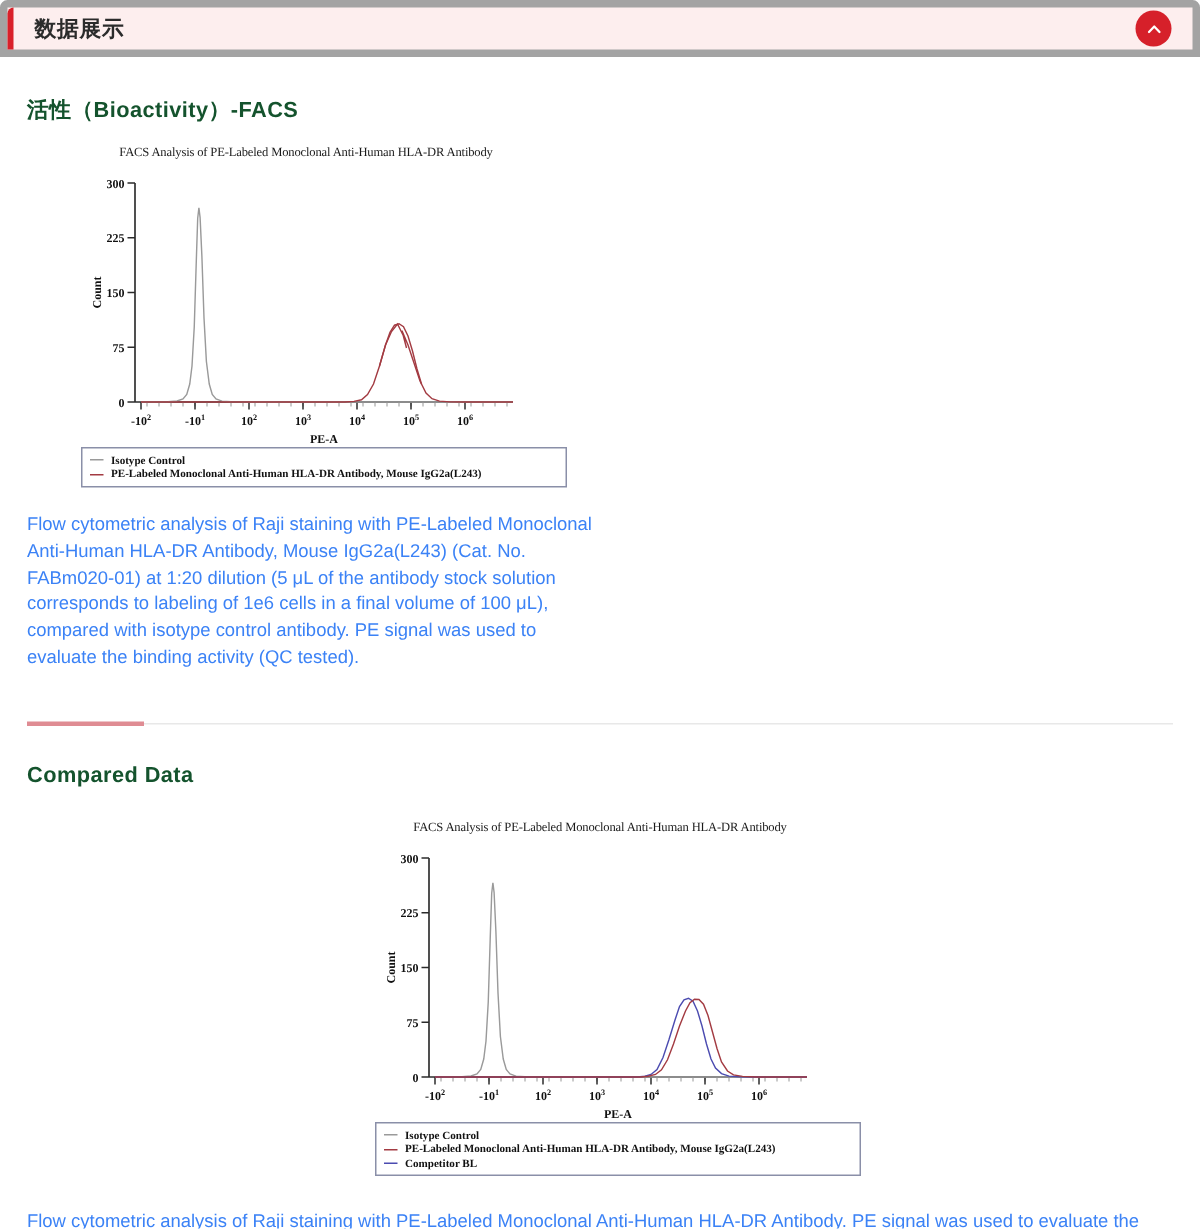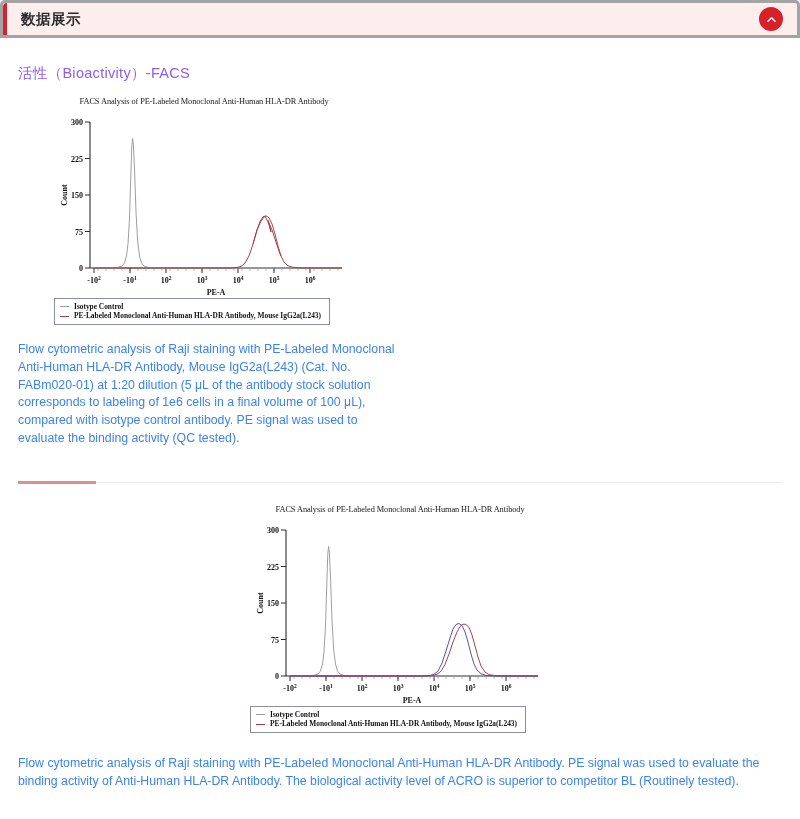--- a/index.html
+++ b/index.html
@@ -14,21 +14,21 @@
     color: #333333;
     position: relative;
     overflow: hidden;
   }
 
   
   .panel-header {
     position: relative;
     height: 38px;
     background: #fdeeee;
-    border: 3px solid #a3a3a3;
+    border: 5px solid #a3a3a3;
     border-radius: 5px 5px 0 0;
     box-sizing: border-box;
     display: flex;
     align-items: center;
   }
   .panel-header::before {
     content: "";
     position: absolute;
     left: 0;
     top: 0;
@@ -62,22 +62,22 @@
   }
   .collapse-btn svg { display: block; }
 
   
   .panel-body {
     padding: 0 18px;
     box-sizing: border-box;
   }
   .section-title {
     font-size: 14.5px;
-    font-weight: normal;
-    color: #8b5cf6;
+    font-weight: bold;
+    color: #14532d;
     margin: 26px 0 0 0;
     letter-spacing: 0.3px;
   }
 
   .caption {
     font-size: 12.3px;
     line-height: 1.45;
     color: #3b82f6;
     margin: 0;
   }
@@ -125,21 +125,21 @@
 
   .legend-box {
     border: 1px solid #8a8fa8;
     box-sizing: border-box;
     padding: 3px 5px 3px 5px;
     font-family: "Liberation Serif", serif;
     font-weight: bold;
     font-size: 7.4px;
     color: #111111;
     background: #ffffff;
-    width: 276px;
+    width: 324px;
   }
   .legend-row {
     display: flex;
     align-items: center;
     line-height: 1.28;
     white-space: nowrap;
   }
   .legend-swatch {
     display: inline-block;
     width: 9px;
@@ -259,20 +259,21 @@
         <span class="legend-swatch" style="border-top-color:#a33b42"></span>
         <span class="legend-label">PE-Labeled Monoclonal Anti-Human HLA-DR Antibody, Mouse IgG2a(L243)</span>
       </div>
     </div>
   </div>
 
   <p class="caption caption-1">Flow cytometric analysis of Raji staining with PE-Labeled Monoclonal Anti-Human HLA-DR Antibody, Mouse IgG2a(L243) (Cat. No. FABm020-01) at 1:20 dilution (5 μL of the antibody stock solution corresponds to labeling of 1e6 cells in a final volume of 100 μL), compared with isotype control antibody. PE signal was used to evaluate the binding activity (QC tested).</p>
 
   <div class="divider"></div>
 
+  <h2 class="section-title">Compared Data</h2>
 
   <div class="chart-block-2">
     <div class="chart-title">FACS Analysis of PE-Labeled Monoclonal Anti-Human HLA-DR Antibody</div>
 
     <svg class="chart-svg" width="300" height="190" viewBox="0 0 300 190">
       <line x1="36" y1="14" x2="36" y2="160" stroke="#2b2b2b" stroke-width="1.1"></line>
       <line x1="36" y1="160" x2="288" y2="160" stroke="#2b2b2b" stroke-width="1.1"></line>
 
       <g stroke="#2b2b2b" stroke-width="1">
         <line x1="31" y1="160" x2="36" y2="160"></line>
@@ -353,18 +354,22 @@
 
     <div class="legend-box">
       <div class="legend-row">
         <span class="legend-swatch" style="border-top-color:#9a9a9a"></span>
         <span class="legend-label">Isotype Control</span>
       </div>
       <div class="legend-row">
         <span class="legend-swatch" style="border-top-color:#a33b42"></span>
         <span class="legend-label">PE-Labeled Monoclonal Anti-Human HLA-DR Antibody, Mouse IgG2a(L243)</span>
       </div>
+      <div class="legend-row">
+        <span class="legend-swatch" style="border-top-color:#4b4bb0"></span>
+        <span class="legend-label">Competitor BL</span>
+      </div>
     </div>
   </div>
 
   <p class="caption caption-2">Flow cytometric analysis of Raji staining with PE-Labeled Monoclonal Anti-Human HLA-DR Antibody. PE signal was used to evaluate the binding activity of Anti-Human HLA-DR Antibody. The biological activity level of ACRO is superior to competitor BL (Routinely tested).</p>
 
 </div>
 
 </body></html>

